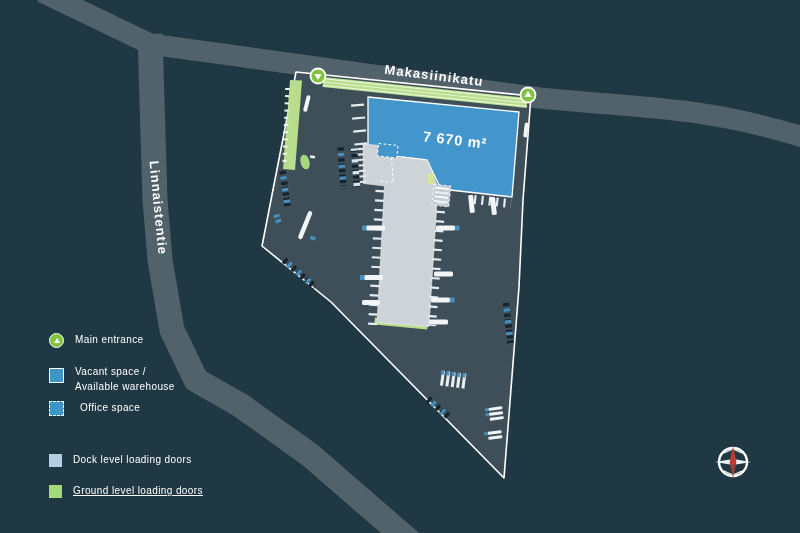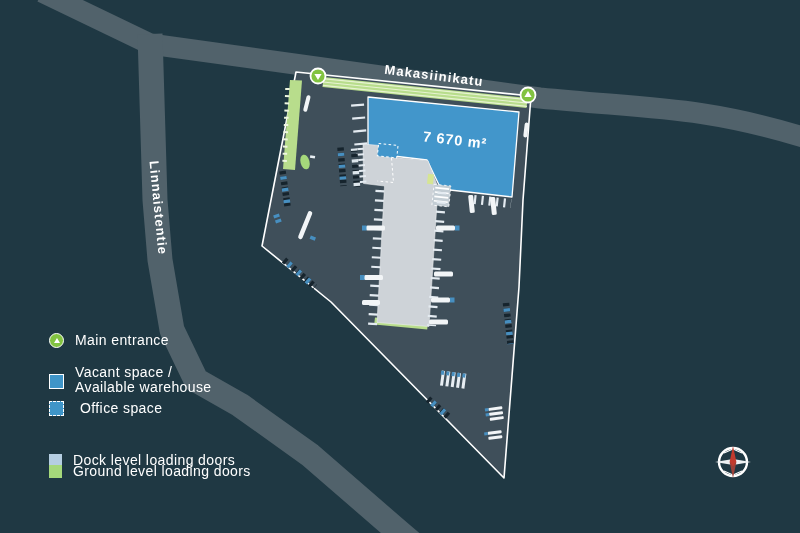--- a/index.html
+++ b/index.html
@@ -11,41 +11,41 @@
   .map-svg{position:absolute;left:0;top:0;}
   svg text{
     fill:#ffffff;
     font-family:"Liberation Sans","DejaVu Sans",sans-serif;
   }
   .street-label{font-size:13px;font-weight:bold;letter-spacing:1.1px;}
   .area-label{font-size:14.5px;font-weight:bold;letter-spacing:.8px;}
   
   .legend{position:absolute;left:49px;top:0;width:260px;height:533px;pointer-events:none;}
   .legend-row{position:absolute;display:flex;align-items:center;gap:11px;color:#fff;}
-  .legend-row .lbl{font-size:14px;letter-spacing:.4px;line-height:14.5px;white-space:nowrap;}
+  .legend-row .lbl{font-size:10px;letter-spacing:.4px;line-height:14.5px;white-space:nowrap;}
   .sw{width:13px;height:13px;flex:0 0 auto;}
   .sw-entrance{
     width:15px;height:15px;border-radius:50%;
     background:#82c341;border:1.5px solid #fff;
     display:flex;align-items:center;justify-content:center;box-sizing:border-box;
   }
   .sw-entrance .tri{
     width:0;height:0;border-left:3.5px solid transparent;border-right:3.5px solid transparent;
     border-bottom:5px solid #fff;margin-top:-1px;
   }
   .sw-vacant{background:#3f95c8;border:1.4px solid #fff;}
   .sw-office{background:#3f95c8;border:1.4px dashed #fff;}
   .sw-dock{background:#b5cee2;}
   .sw-ground{background:#a5d87b;}
   .row-main{top:333px;}
-  .row-vacant{top:365px;align-items:center;}
+  .row-vacant{top:365px;align-items:flex-start;}
   .row-vacant .sw{margin-top:3px;}
   .row-office{top:401px;gap:16px;}
   .row-dock{top:433px;margin-top:20px;}
-  .row-ground{top:464px;}
+  .row-ground{top:484px;text-decoration:underline;}
 </style>
 </head>
 <body>
 
 <div class="stage">
 
   <svg class="map-svg" width="800" height="533" viewBox="0 0 800 533">
 
     <g>
       <path d="M 42 -8 L 150 44 L 540 98 C 650 109 700 106 803 137" fill="none" stroke="#51626b" stroke-width="21" stroke-linejoin="round"></path>

